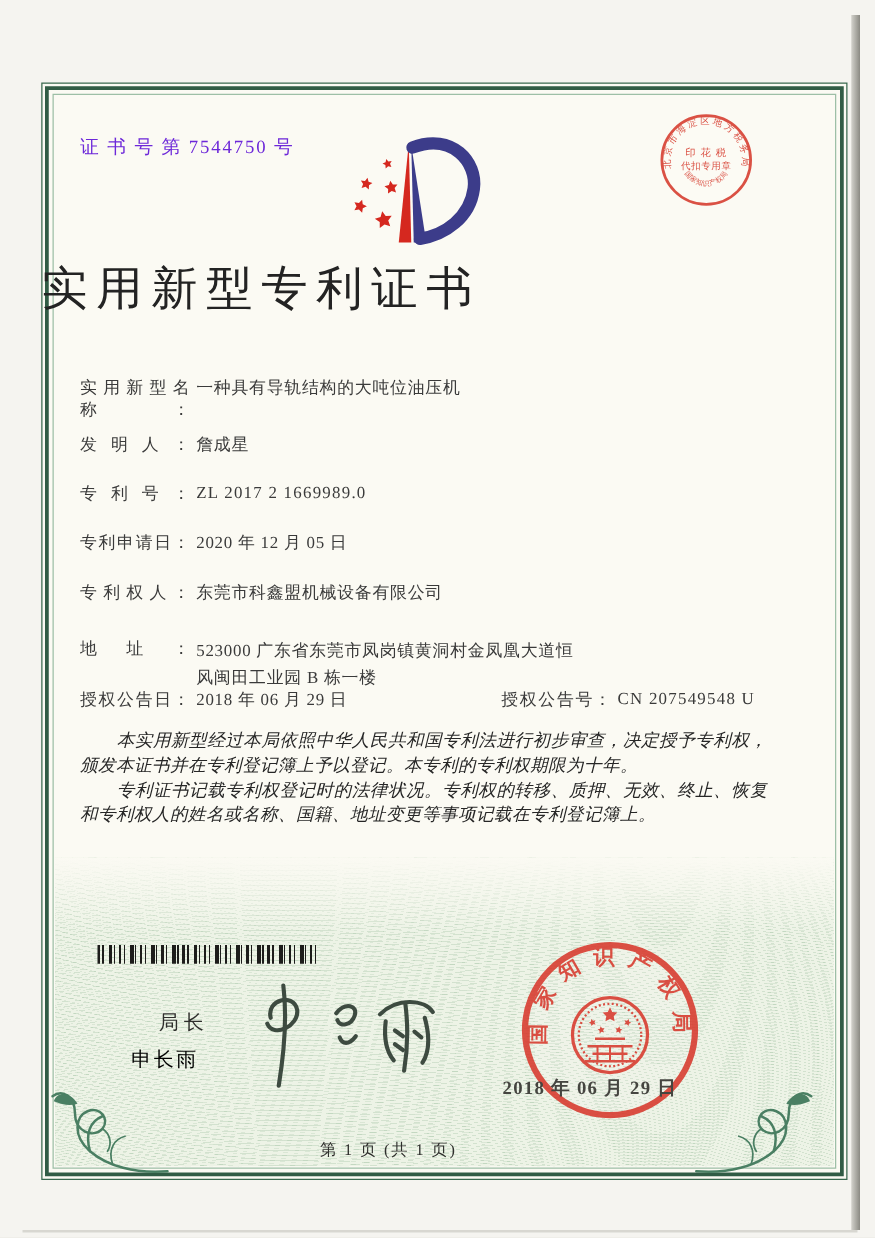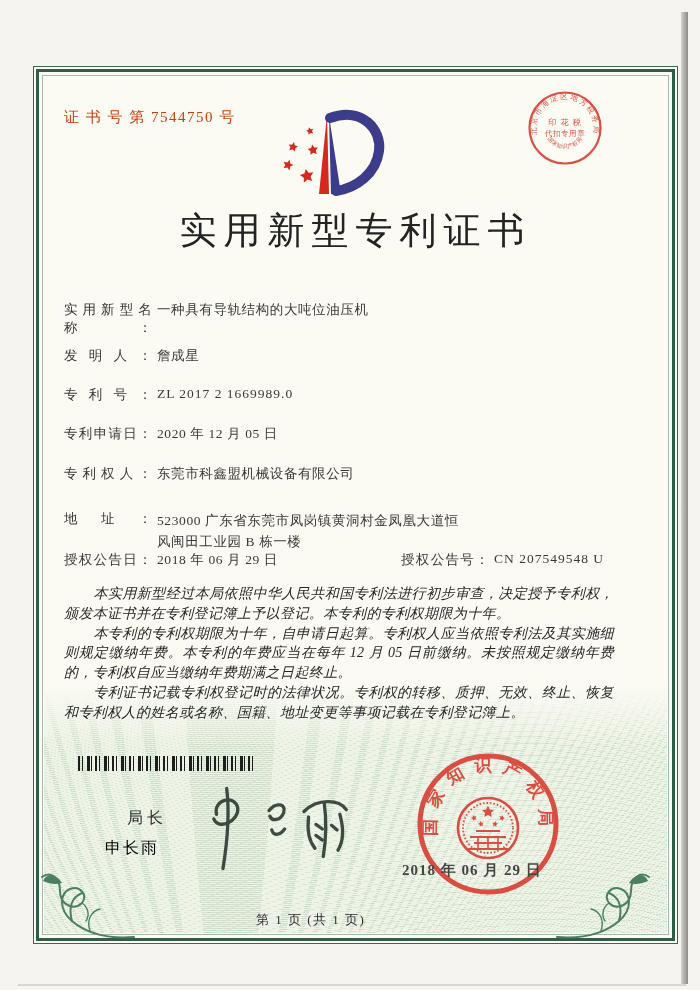--- a/index.html
+++ b/index.html
@@ -18,23 +18,23 @@
   .frame-in{position:absolute;inset:3px;border:1px solid #9dbfa6;}
   
   .guilloche{position:absolute;left:44px;top:686px;width:623px;height:247px;
     background-color:#edf3e6;
     background-image:
       repeating-radial-gradient(ellipse 900px 300px at 30% 150%, rgba(104,156,112,.20) 0 1px, rgba(0,0,0,0) 1px 6px),
       repeating-radial-gradient(ellipse 1000px 340px at 78% -50%, rgba(104,156,112,.14) 0 1px, rgba(0,0,0,0) 1px 7px);}
   .guilloche::before{content:"";position:absolute;left:0;top:0;right:0;height:60px;
       background:linear-gradient(#fbfaf3,rgba(251,250,243,0));}
   
-  .cert-no{position:absolute;left:64px;top:108px;font-size:15px;letter-spacing:1.5px;color:#c2410c;}
+  .cert-no{position:absolute;left:64px;top:108px;font-size:15px;letter-spacing:1.5px;color:#6d28d9;}
   .logo{position:absolute;left:278px;top:104px;width:112px;height:98px;}
-  .title{position:absolute;left:33px;top:206px;width:645px;text-align:center;
+  .title{position:absolute;left:33px;top:206px;width:645px;text-align:left;
          font-size:37px;letter-spacing:7px;color:#232323;font-weight:500;}
   
   .frow{position:absolute;left:64px;display:flex;align-items:flex-start;font-size:13.5px;color:#3a3a3a;}
   .flabel{display:inline-block;width:88px;text-align:justify;text-align-last:justify;
           letter-spacing:.3px;flex:none;}
   .fvalue{margin-left:5px;letter-spacing:.6px;}
   .fvalue.num{letter-spacing:1px;text-align:right;}
   .addr-val{width:302px;line-height:21px;}
   .grant-no{position:absolute;left:337px;top:0;display:flex;font-size:13.5px;}
   
@@ -147,21 +147,20 @@
     <span class="flabel">授权公告日：</span>
     <span class="fvalue">2018 年 06 月 29 日</span>
     <span class="grant-no">
       <span class="flabel">授权公告号：</span>
       <span class="fvalue num">CN 207549548 U</span>
     </span>
   </div>
 
   <div class="bodytext">
     <p>本实用新型经过本局依照中华人民共和国专利法进行初步审查，决定授予专利权，颁发本证书并在专利登记簿上予以登记。本专利的专利权期限为十年。</p>
-    <p>本专利的专利权期限为十年，自申请日起算。专利权人应当依照专利法及其实施细则规定缴纳年费。本专利的年费应当在每年 12 月 05 日前缴纳。未按照规定缴纳年费的，专利权自应当缴纳年费期满之日起终止。</p>
     <p>专利证书记载专利权登记时的法律状况。专利权的转移、质押、无效、终止、恢复和专利权人的姓名或名称、国籍、地址变更等事项记载在专利登记簿上。</p>
   </div>
 
   <div class="barcode"></div>
 
   <div class="signoff-title">局长</div>
   <div class="signoff-name">申长雨</div>
 
   <svg class="signature" viewBox="0 0 190 100">
     <g fill="none" stroke="#2f3d33" stroke-width="3.6" stroke-linecap="round" opacity=".92">

